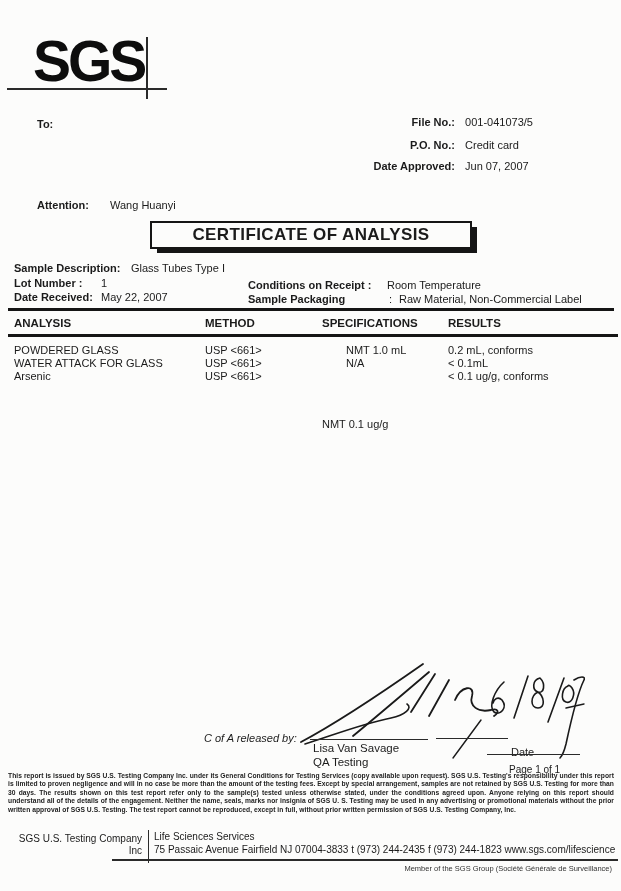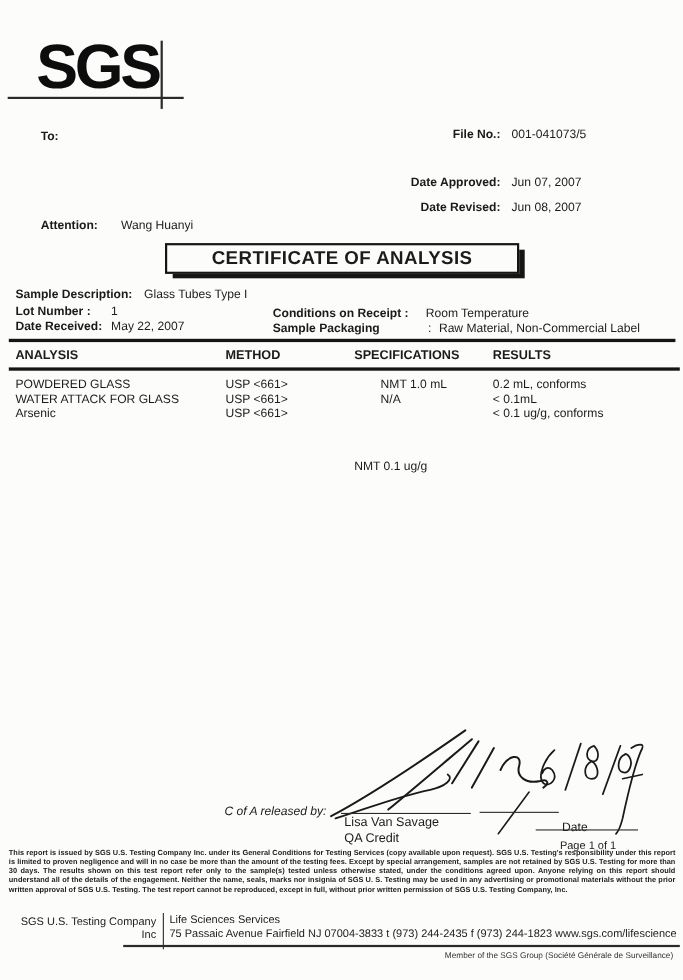--- a/index.html
+++ b/index.html
@@ -41,27 +41,27 @@
   <div class="abs rule" style="left:146px;top:37px;width:1.5px;height:62px;"></div>
 
   <div class="abs t11 b" style="left:37px;top:118px;">To:</div>
   <div class="abs t11 b" style="left:37px;top:199px;">Attention:</div>
   <div class="abs t11" style="left:110px;top:199px;">Wang Huanyi</div>
 
   <div class="abs t11" style="left:335px;top:116px;">
     <span class="metalabel" style="width:120px;">File No.:</span>
     <span style="padding-left:7px;">001-041073/5</span>
   </div>
+  <div class="abs t11" style="left:335px;top:139px;">
+    <span class="metalabel" style="width:120px;">P.O. No.:</span>
+    <span style="padding-left:7px;">Credit card</span>
+  </div>
   <div class="abs t11" style="left:335px;top:160px;">
     <span class="metalabel" style="width:120px;">Date Approved:</span>
     <span style="padding-left:7px;">Jun 07, 2007</span>
-  </div>
-  <div class="abs t11" style="left:335px;top:183px;">
-    <span class="metalabel" style="width:120px;">Date Revised:</span>
-    <span style="padding-left:7px;">Jun 08, 2007</span>
   </div>
 
   <div class="abs titlebox" style="left:150px;top:221px;width:318px;height:24px;">CERTIFICATE OF ANALYSIS</div>
 
   <div class="abs t11 b" style="left:14px;top:262px;">Sample Description:</div>
   <div class="abs t11" style="left:131px;top:262px;">Glass Tubes Type I</div>
 
   <div class="abs t11 b" style="left:14px;top:277px;">Lot Number :</div>
   <div class="abs t11" style="left:101px;top:277px;">1</div>
   <div class="abs t11 b" style="left:248px;top:279px;">Conditions on Receipt :</div>
@@ -109,21 +109,21 @@
     <path d="M10,84 C36,76 66,64 96,58 C110,55 118,48 112,44" stroke-width="1.6"></path>
     <path d="M116,52 L140,14" stroke-width="1.8"></path>
     <path d="M134,56 L154,20" stroke-width="1.8"></path>
     <path d="M160,40 C166,26 180,24 177,36 C174,46 183,53 196,50 C203,48 205,52 199,56" stroke-width="1.8"></path>
     <path d="M186,60 L158,98" stroke-width="1.4"></path>
   </svg>
   <div class="abs rule" style="left:310px;top:739px;width:118px;height:1px;"></div>
   <div class="abs rule" style="left:436px;top:738px;width:72px;height:1px;"></div>
 
   <div class="abs t11" style="left:313px;top:742px;font-size:11.5px;">Lisa Van Savage</div>
-  <div class="abs t11" style="left:313px;top:756px;font-size:11.5px;">QA Credit</div>
+  <div class="abs t11" style="left:313px;top:756px;font-size:11.5px;">QA Testing</div>
 
   <svg class="abs" style="left:480px;top:666px;" width="105" height="100" viewBox="0 0 105 100" aria-label="6/8/07">
     <path d="M24,16 C15,24 8,40 14,46 C20,50 28,42 22,34 C18,30 14,33 13,37" stroke-width="1.6"></path>
     <path d="M34,52 L48,10" stroke-width="1.6"></path>
     <path d="M60,12 C52,14 52,24 58,26 C64,28 66,18 60,12 M58,26 C50,30 50,42 58,42 C66,42 64,30 58,26" stroke-width="1.6"></path>
     <path d="M68,56 L84,12" stroke-width="1.6"></path>
     <path d="M88,20 C82,22 80,34 86,36 C92,38 96,28 92,22 C90,19 88,19 88,20" stroke-width="1.6"></path>
     <path d="M94,14 C100,10 106,10 104,14 C98,26 92,50 86,78 C84,86 82,90 80,92" stroke-width="1.6"></path>
     <path d="M86,42 L104,38" stroke-width="1.4"></path>
   </svg>

